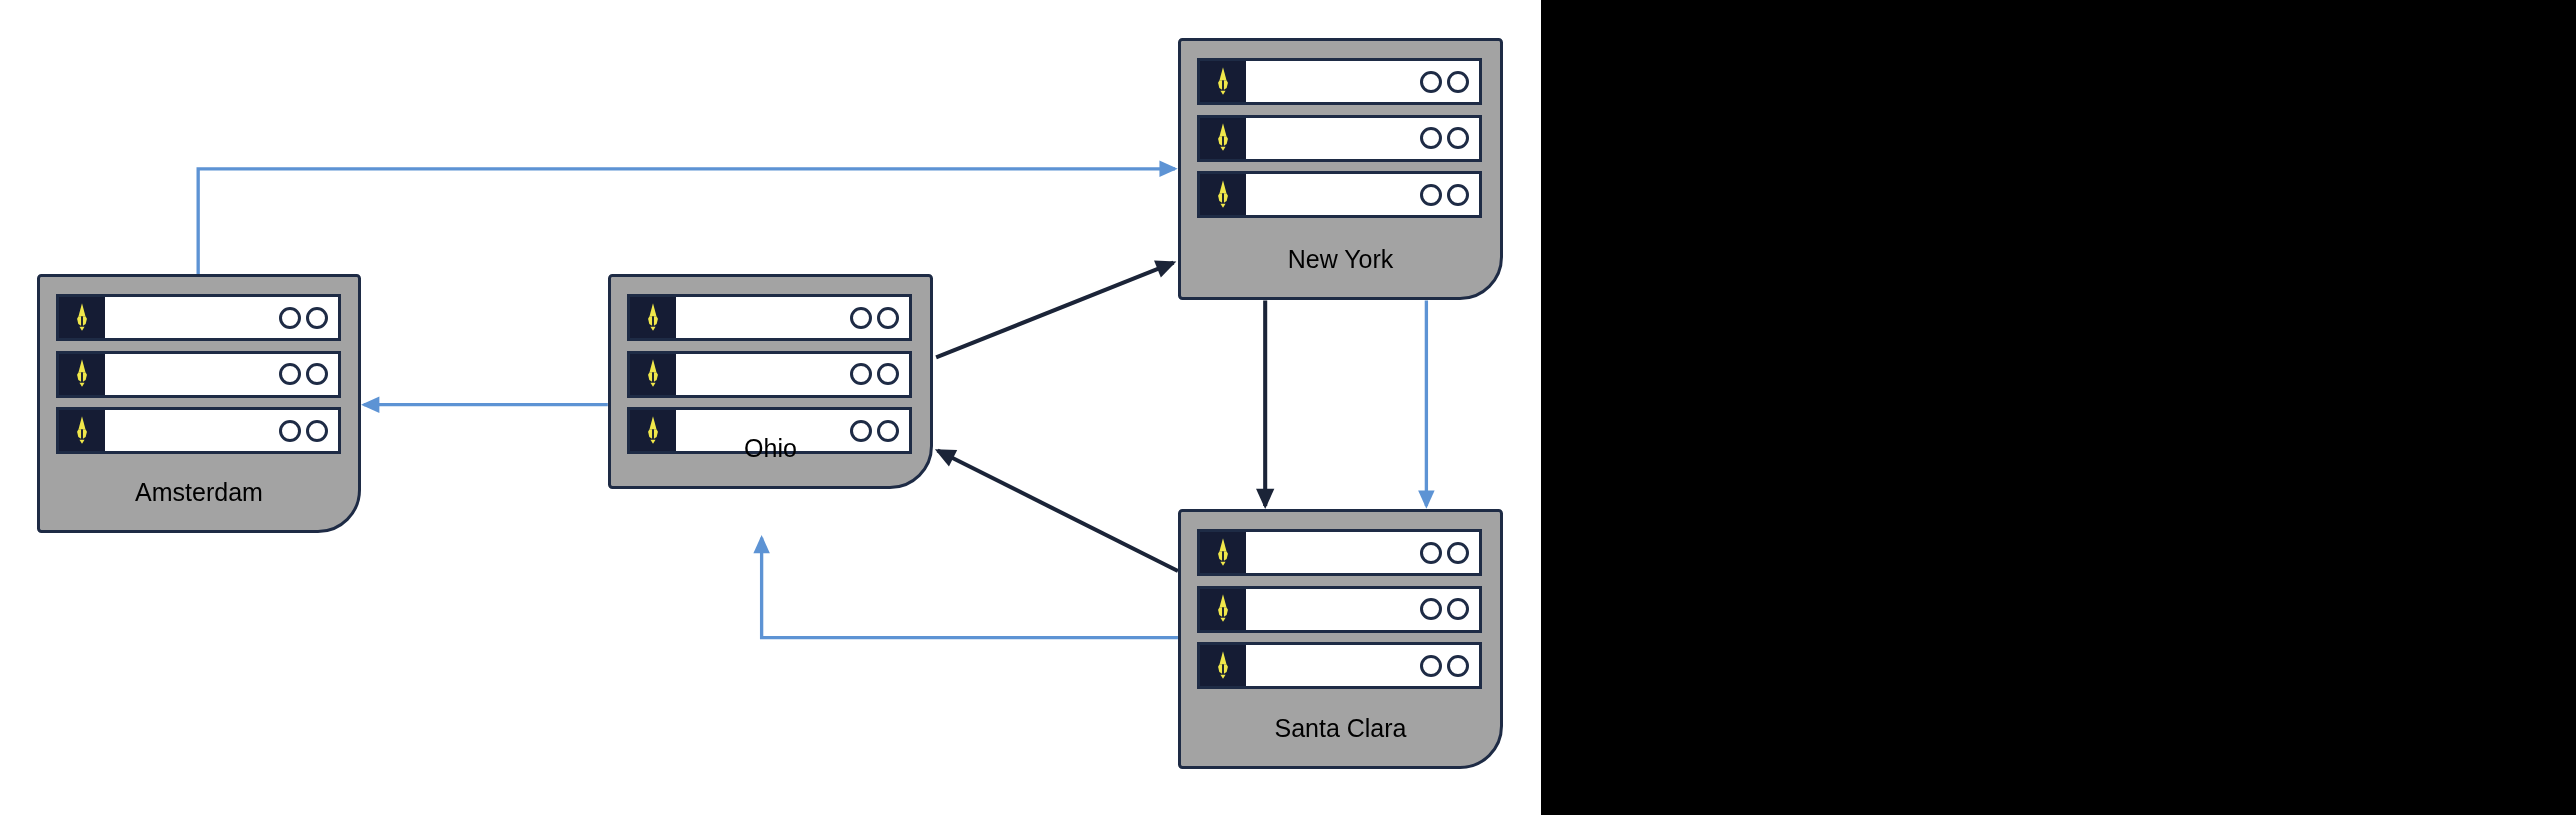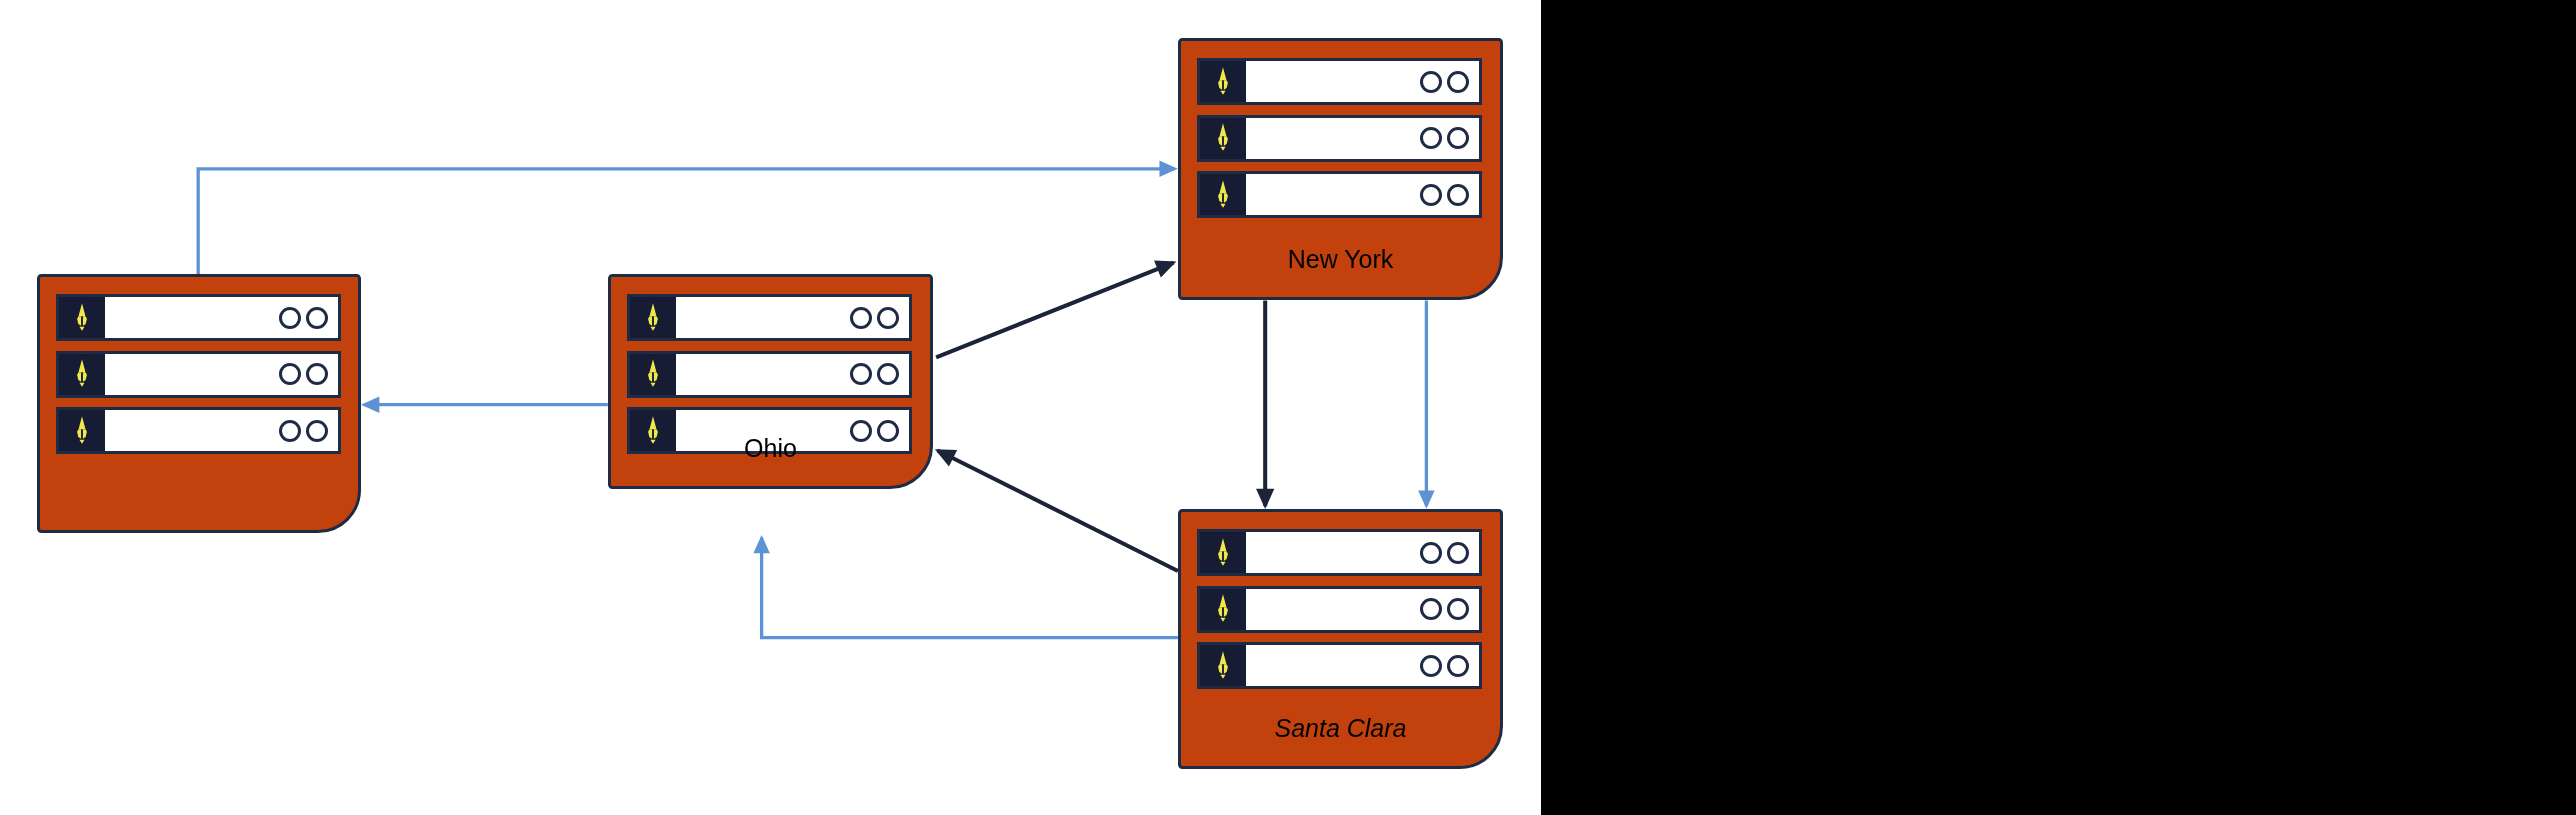--- a/index.html
+++ b/index.html
@@ -6,28 +6,28 @@
   .stage{
     position:relative;width:2576px;height:816px;background:#ffffff;overflow:hidden;
     font-family:"Liberation Sans", sans-serif;
   }
   .matte{position:absolute;left:1541px;top:0;width:1035px;height:816px;background:#000000;}
   svg.edges{position:absolute;left:0;top:0;pointer-events:none;}
   .edge-blue{stroke:#5d93d4;stroke-width:4.5;fill:none;}
   .edge-dark{stroke:#1b2438;stroke-width:5.5;fill:none;}
 
   .node{
-    position:absolute;background:#c2410c;border:3px solid #1e2b45;
+    position:absolute;background:#a3a3a3;border:3px solid #1e2b45;
     border-radius:4.4px 4.4px 43px 4.4px;box-sizing:border-box;
     padding:17px 0 0 16.3px;
   }
   .node-amsterdam{left:37px;top:274px;width:324px;height:259px;}
   .node-ohio{left:608px;top:274px;width:325px;height:215px;}
   .node-newyork{left:1178px;top:38px;width:325px;height:262px;}
-  .node-santaclara{left:1178px;top:509px;width:325px;height:260px;font-style:italic;}
+  .node-santaclara{left:1178px;top:509px;width:325px;height:260px;}
 
   .server{
     width:285px;height:47px;background:#ffffff;border:3px solid #1e2b45;
     box-sizing:border-box;margin-bottom:9.6px;display:flex;align-items:center;
   }
   .server-icon{
     width:46px;height:100%;background:#151c34;flex:0 0 auto;
     display:flex;align-items:center;justify-content:center;
   }
   .server-leds{margin-left:auto;display:flex;gap:5.2px;padding-right:10.4px;}
@@ -105,20 +105,21 @@
               <polygon points="13,15 15.8,15 17.4,17.8 16,23.5 13,25.5"></polygon>
               <polygon points="9.2,26.5 14.8,26.5 12,31"></polygon>
             </g>
           </svg>
       </div>
       <div class="server-leds">
           <span class="led"></span>
           <span class="led"></span>
         </div>
     </div>
+    <div class="node-label">Amsterdam</div>
   </div>
 
   <div class="node node-ohio">
     <div class="server">
       <div class="server-icon">
         <svg width="22" height="34" viewBox="0 0 24 34">
             <g fill="#f0e74a">
               <polygon points="12,0.8 15.8,15 8.2,15"></polygon>
               <polygon points="8.2,15 11,15 11,25.5 8,23.5 6.6,17.8"></polygon>
               <polygon points="13,15 15.8,15 17.4,17.8 16,23.5 13,25.5"></polygon>

